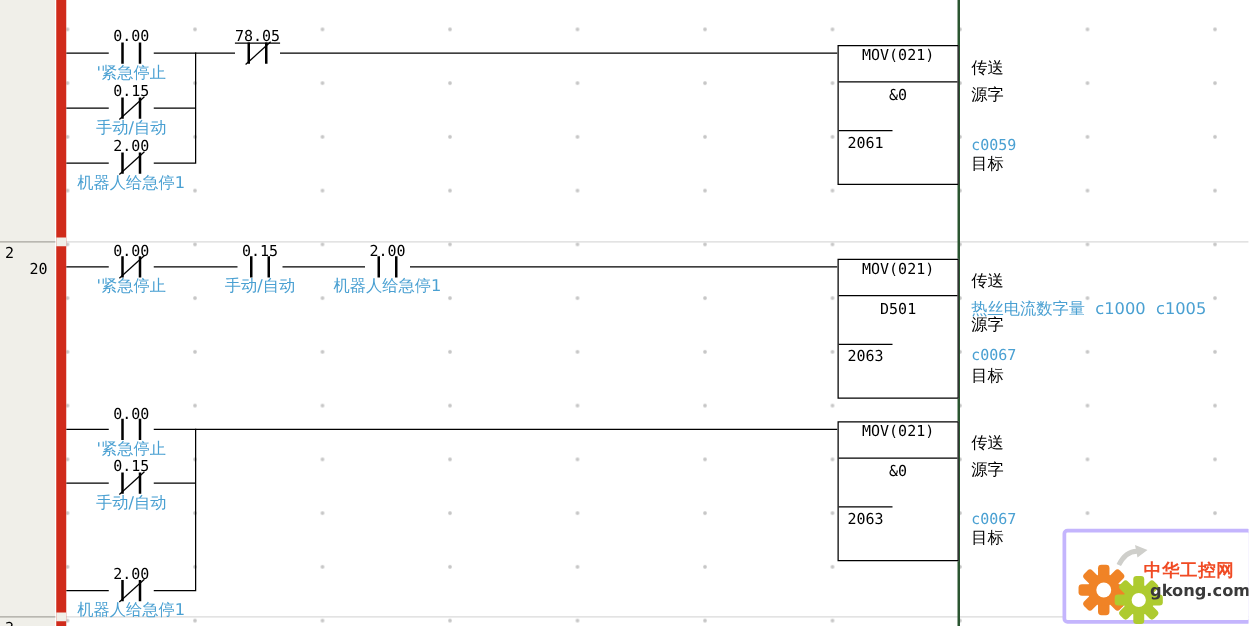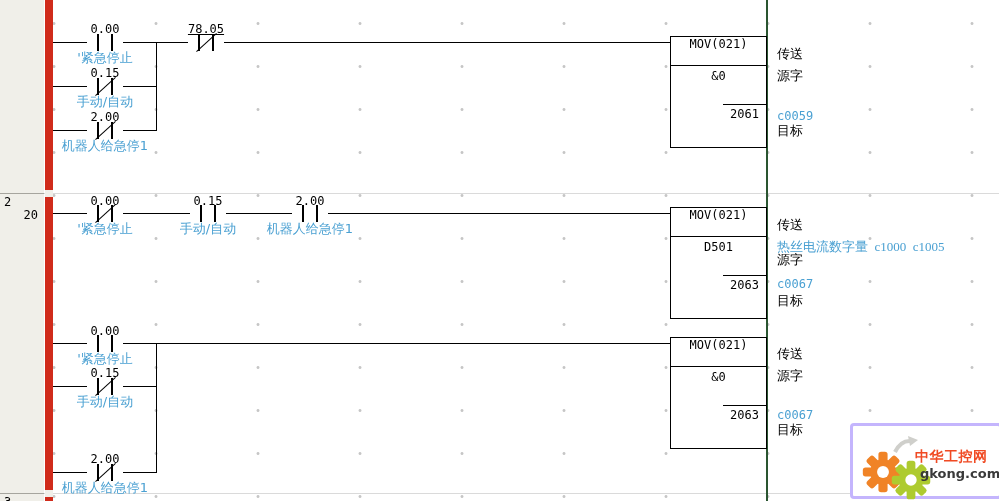--- a/index.html
+++ b/index.html
@@ -29,27 +29,27 @@
                   transform:rotate(-42deg);transform-origin:center;}
   .addr{position:absolute;width:80px;text-align:center;font:12px "DejaVu Sans Mono",monospace;
         color:#000;z-index:3;white-space:pre;}
   .lbl{position:absolute;width:140px;text-align:center;font:13px "DejaVu Sans","Liberation Sans",sans-serif;
        color:#4aa0d2;z-index:3;white-space:nowrap;}
   
   .mov{position:absolute;left:670px;width:95px;height:110px;border:1px solid #000;background:#fff;z-index:2;}
   .mov .title{height:28px;line-height:28px;border-bottom:1px solid #000;text-align:center;
               font:12px "DejaVu Sans Mono",monospace;}
   .mov .op1{position:absolute;top:32px;left:0;width:100%;text-align:center;font:12px "DejaVu Sans Mono",monospace;}
-  .mov .op2w{position:absolute;top:66px;left:0;width:100%;text-align:right;}
+  .mov .op2w{position:absolute;top:66px;left:0;width:100%;text-align:left;}
   .mov .op2{display:inline-block;border-top:1px solid #000;padding:2px 7px 0 7px;
             font:12px "DejaVu Sans Mono",monospace;}
   
   .ann{position:absolute;left:777px;font:13px "DejaVu Sans","Liberation Sans",sans-serif;
        color:#000;z-index:3;white-space:pre;}
-  .ann.blue{color:#4aa0d2;font-family:Liberation Serif, serif;}
+  .ann.blue{color:#4aa0d2;}
   .ann.sm{font-size:12px;font-family:"DejaVu Sans Mono",monospace;}
   
   .wm{position:absolute;left:850px;top:423px;width:146px;height:70px;background:#fff;
       border:3px solid #c4b5fd;border-radius:4px;z-index:5;}
   .wm .gear-o{position:absolute;left:8px;top:24px;}
   .wm .gear-g{position:absolute;left:37px;top:33px;}
   .wm .arrow{position:absolute;left:40px;top:8px;}
   .wm .t1{position:absolute;left:62px;top:22px;font-size:14px;font-weight:bold;color:#f04a23;
           letter-spacing:0.5px;white-space:nowrap;}
   .wm .t2{position:absolute;left:67px;top:40px;font-size:13px;font-weight:bold;color:#3a3a3a;

